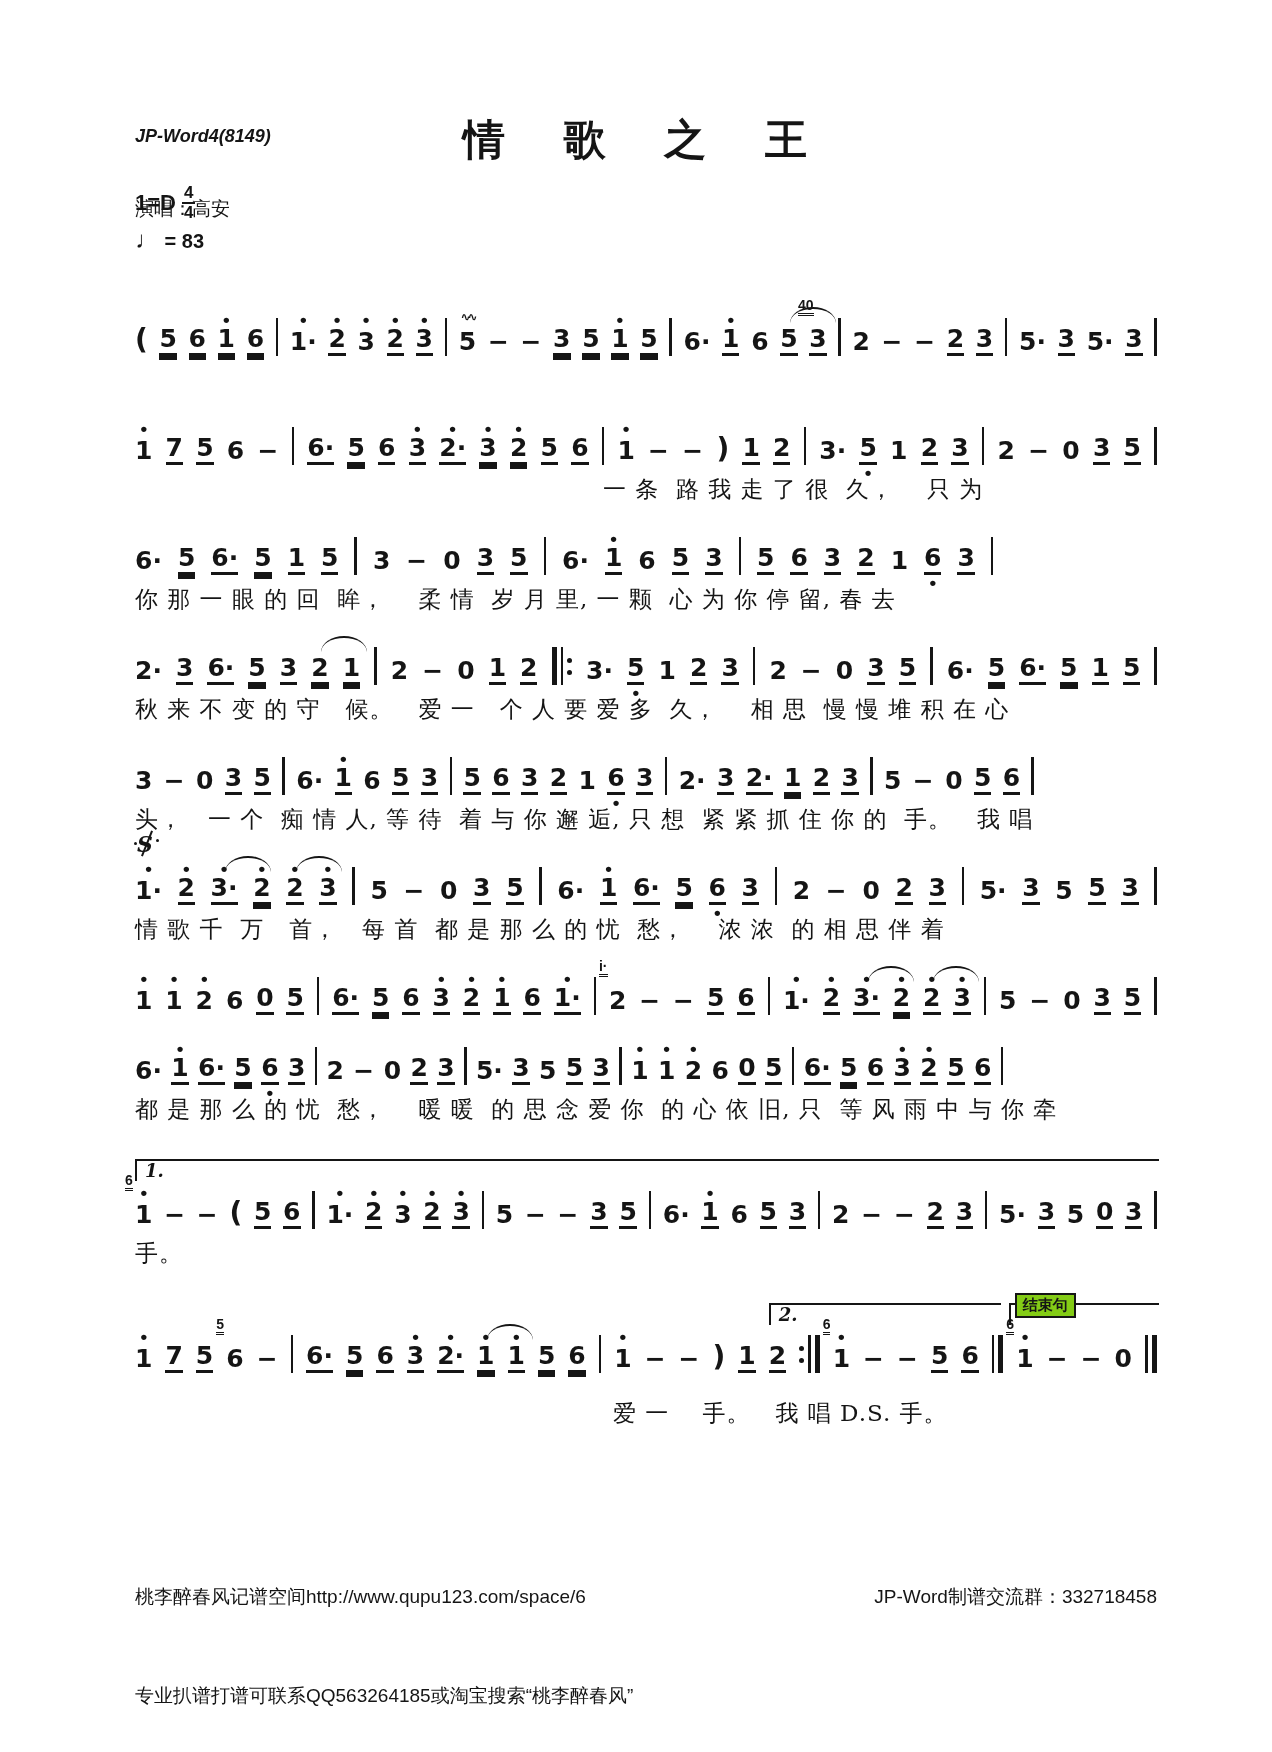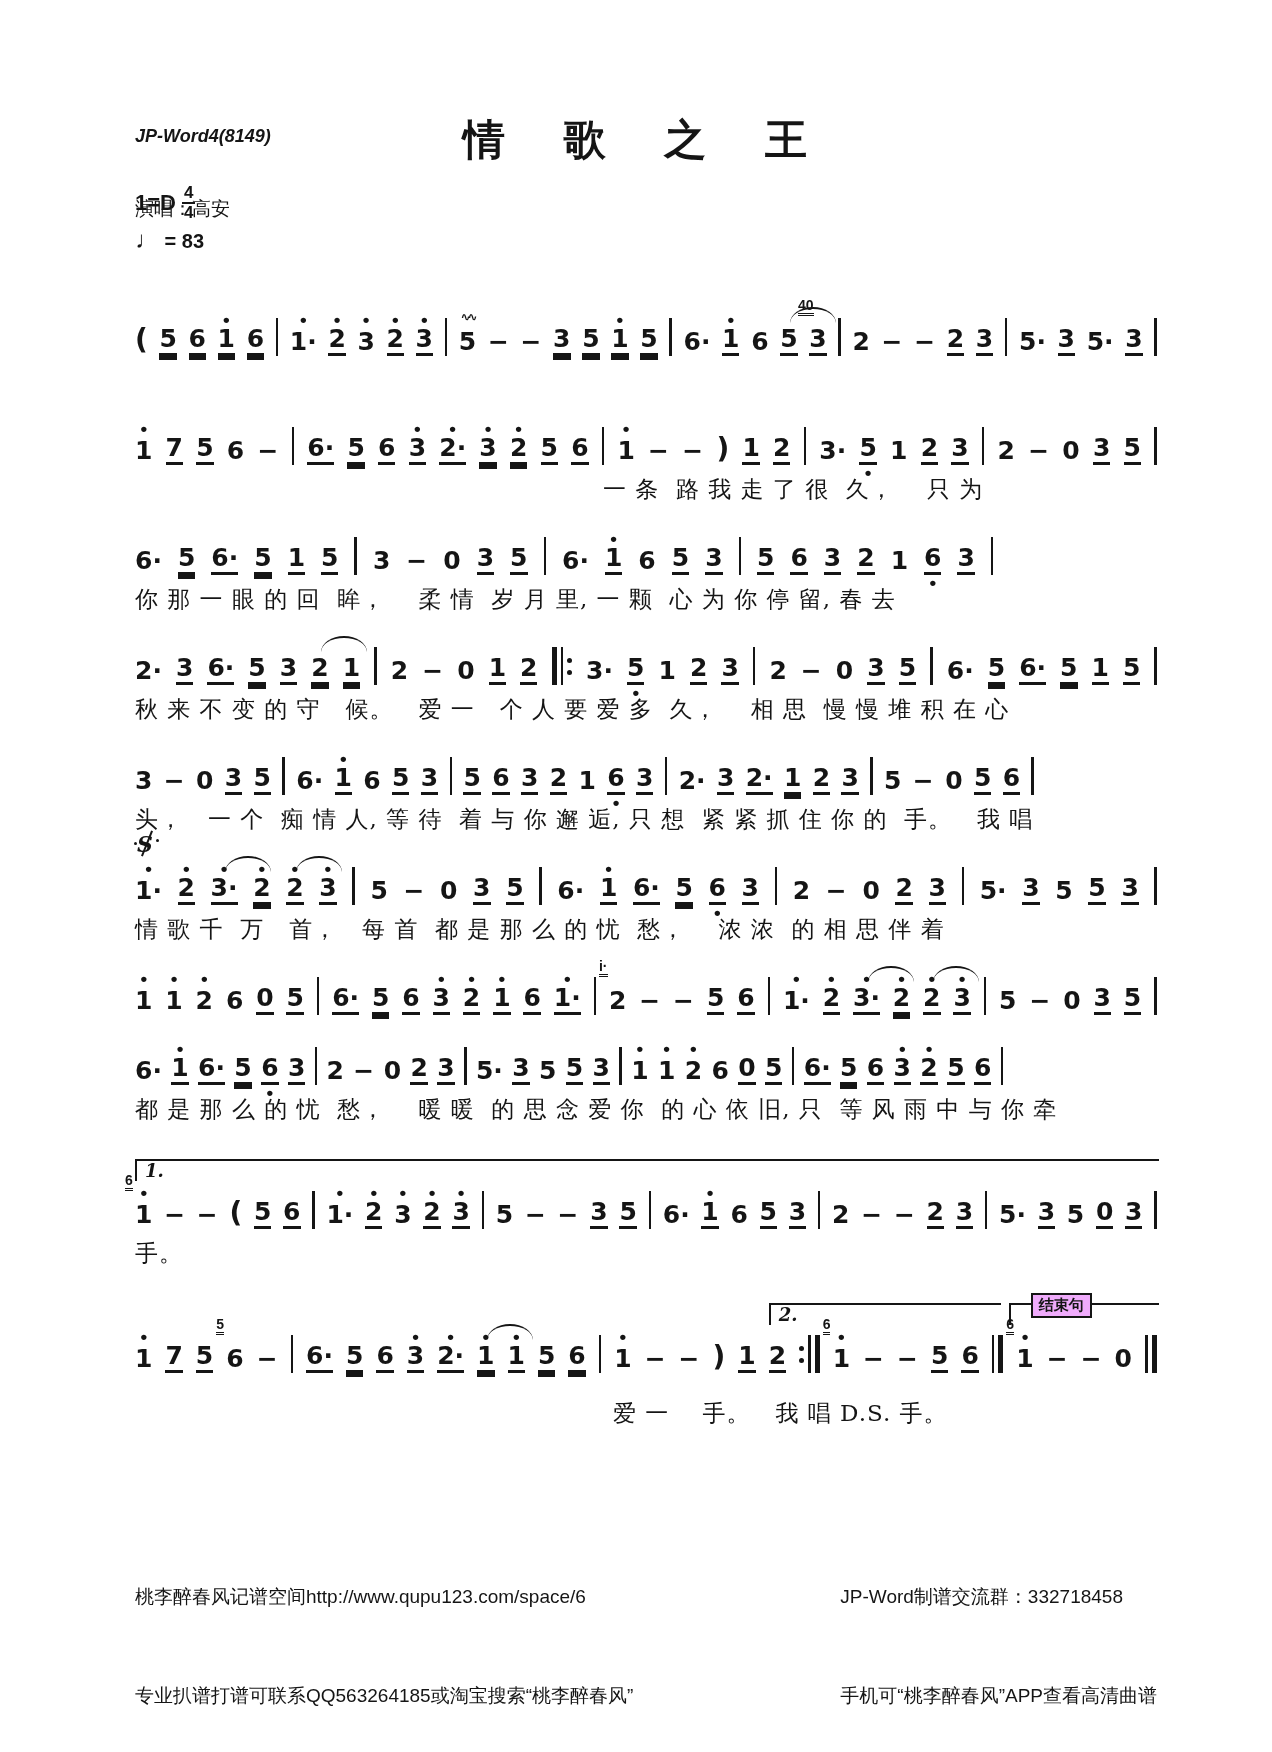--- a/index.html
+++ b/index.html
@@ -61,21 +61,21 @@
   .segno .d2{position:absolute;width:3px;height:3px;border-radius:50%;background:#151515;right:-2px;top:8px;}
 
   
   .volta{position:absolute;top:-30px;height:20px;border-top:2.5px solid #151515;border-left:2.5px solid #151515;}
   .volta .vlab{font-family:"DejaVu Serif",serif;font-style:italic;font-size:18px;font-weight:bold;
                margin-left:8px;line-height:1.1;display:inline-block;}
   .volta.v1{left:0;width:100%;}
   .volta.v2{left:62%;width:22.5%;}
   .volta.vend{left:85.5%;width:14.5%;border-left:2.5px solid #151515;}
   .volta.vend .vlabbox{font-style:normal;font-family:"Liberation Sans",sans-serif;font-size:15px;font-weight:bold;
-        border:2px solid #151515;padding:1px 6px;background:#f0abfc;display:inline-block;margin-left:20px;transform:translateY(-12px);}
+        border:2px solid #151515;padding:1px 6px;background:#84cc16;display:inline-block;margin-left:4px;transform:translateY(-12px);}
 
   
   .footer{display:flex;justify-content:space-between;margin-top:84px;font-size:19px;line-height:1.75;}
   .footer .col{white-space:pre;}
 </style>
 </head>
 <body>
 
 <div class="page">
 
@@ -1260,17 +1260,16 @@
       </div>
     </div>
 
   <div class="footer">
     <div class="col">
       <div>桃李醉春风记谱空间http://www.qupu123.com/space/6</div>
       <div>专业扒谱打谱可联系QQ563264185或淘宝搜索“桃李醉春风”</div>
     </div>
     <div class="col">
       <div>JP-Word制谱交流群：332718458</div>
-      <div>手机可“桃李醉春风”APP查看高清曲谱</div>
     </div>
   </div>
 
 </div>
 
 </body></html>

